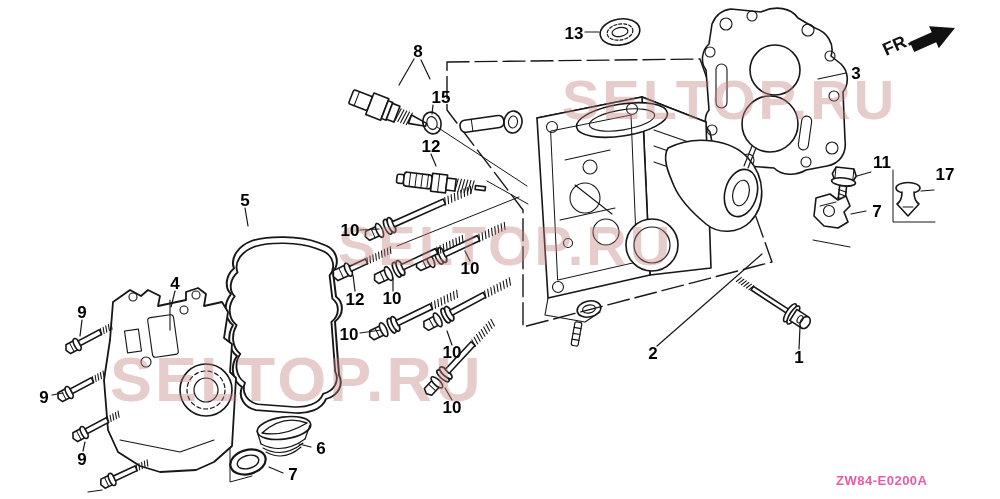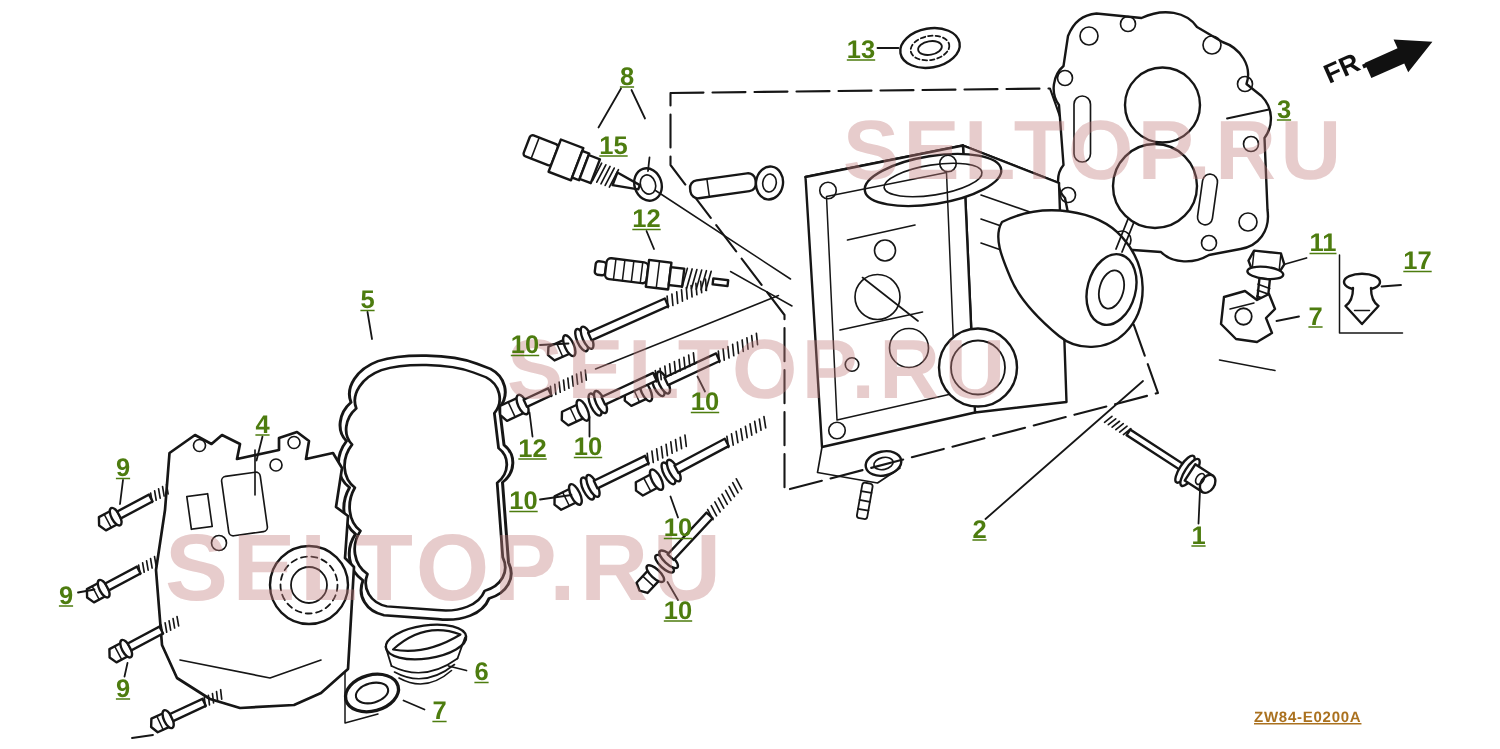--- a/index.html
+++ b/index.html
@@ -3,23 +3,23 @@
 <meta charset="utf-8">
 <style>
   html,body{margin:0;padding:0;background:#fff;}
   .stage{position:relative;width:1000px;height:499px;background:#ffffff;overflow:hidden;
          font-family:"Liberation Sans",sans-serif;}
   .stage svg{position:absolute;left:0;top:0;}
   .wm-layer,.callout-layer{position:absolute;left:0;top:0;width:100%;height:100%;pointer-events:none;}
   .wm{position:absolute;font-family:Liberation Sans, sans-serif;font-weight:bold;
       letter-spacing:3px;white-space:nowrap;line-height:1;}
   .callout{position:absolute;transform:translate(-50%,-50%);font-weight:bold;
-           font-size:17px;color:#4d7c0f;line-height:1;text-decoration:underline;}
-  .part-code{position:absolute;left:836px;top:473px;font-size:10px;font-weight:bold;
-             color:#a16207;letter-spacing:0.5px;opacity:0.9;text-decoration:underline;}
+           font-size:17px;color:#000000;line-height:1;}
+  .part-code{position:absolute;left:836px;top:473px;font-size:13px;font-weight:bold;
+             color:#ec4899;letter-spacing:0.5px;opacity:0.9;}
 </style>
 </head>
 <body>
 
 <div class="stage">
 
 <svg width="1000" height="499" viewBox="0 0 1000 499" fill="none" stroke="#161616" stroke-width="1.6" stroke-linecap="round" stroke-linejoin="round">
 
   <defs>
 
@@ -304,20 +304,20 @@
       <div class="callout" style="left: 350px; top: 230px;">10</div>
       <div class="callout" style="left: 470px; top: 268px;">10</div>
       <div class="callout" style="left: 392px; top: 298px;">10</div>
       <div class="callout" style="left: 349px; top: 334px;">10</div>
       <div class="callout" style="left: 452px; top: 352px;">10</div>
       <div class="callout" style="left: 452px; top: 407px;">10</div>
       <div class="callout" style="left: 882px; top: 162px;">11</div>
       <div class="callout" style="left: 355px; top: 299px;">12</div>
       <div class="callout" style="left: 574px; top: 33px;">13</div>
       <div class="callout" style="left: 293px; top: 474px;">7</div>
-      <div class="callout" style="left: 409px; top: 97px; text-align: right;">15</div>
+      <div class="callout" style="left: 441px; top: 97px; text-align: right;">15</div>
       <div class="callout" style="left: 431px; top: 146px;">12</div>
       <div class="callout" style="left: 945px; top: 174px;">17</div>
     </div>
 
 <div class="part-code">ZW84-E0200A</div>
 
 </div>
 
 </body></html>

